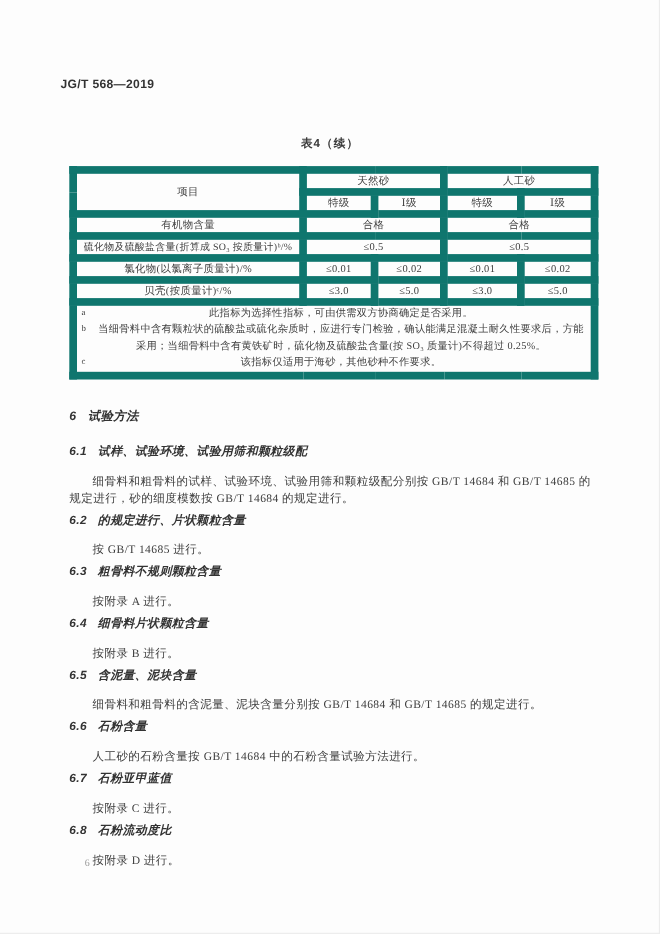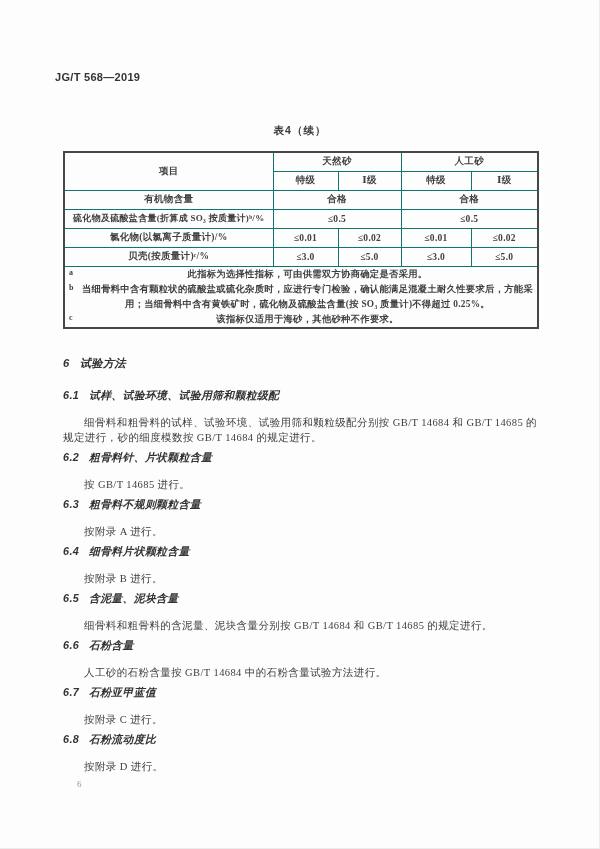--- a/index.html
+++ b/index.html
@@ -31,24 +31,24 @@
   }
   table.spec {
     margin-top: 13px;
     width: 474px;
     border-collapse: collapse;
     table-layout: fixed;
     font-size: 9.5px;
     color: #404040;
   }
   table.spec td, table.spec th {
-    border: 1px solid #0f766e;
+    border: 7px solid #0f766e;
     text-align: center;
     vertical-align: middle;
-    font-weight: bold;
+    font-weight: normal;
     height: 19px;
     padding: 0 2px;
     letter-spacing: 0.3px;
   }
   table.spec { border: 2px solid #474747; }
   td.long-label { font-size: 9px; letter-spacing: 0; }
   td.fn-cell {
     text-align: left;
     padding: 4px 8px 5px 12px;
     height: 64px;
@@ -167,21 +167,21 @@
 
   <div class="section">
     <div class="sec-heading">
       <span class="sec-num">6.1</span><span class="sec-title">试样、试验环境、试验用筛和颗粒级配</span>
     </div>
     <p class="sec-body">细骨料和粗骨料的试样、试验环境、试验用筛和颗粒级配分别按 GB/T 14684 和 GB/T 14685 的规定进行，砂的细度模数按 GB/T 14684 的规定进行。</p>
   </div>
 
   <div class="section">
     <div class="sec-heading">
-      <span class="sec-num">6.2</span><span class="sec-title">粗骨料针、片状颗粒含量</span>
+      <span class="sec-num">6.2</span><span class="sec-title">的规定进行、片状颗粒含量</span>
     </div>
     <p class="sec-body">按 GB/T 14685 进行。</p>
   </div>
 
   <div class="section">
     <div class="sec-heading">
       <span class="sec-num">6.3</span><span class="sec-title">粗骨料不规则颗粒含量</span>
     </div>
     <p class="sec-body">按附录 A 进行。</p>
   </div>

